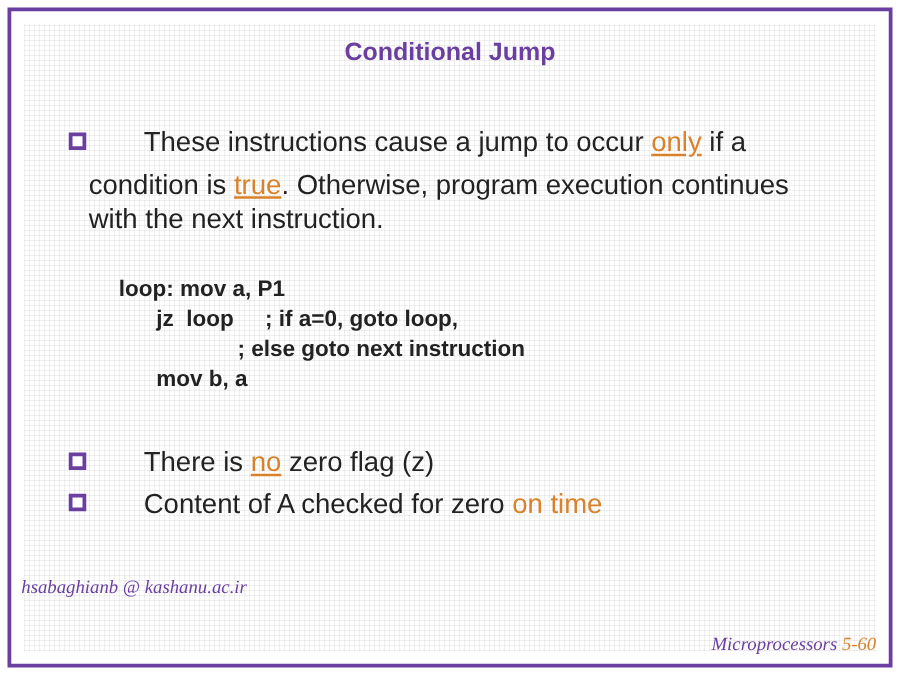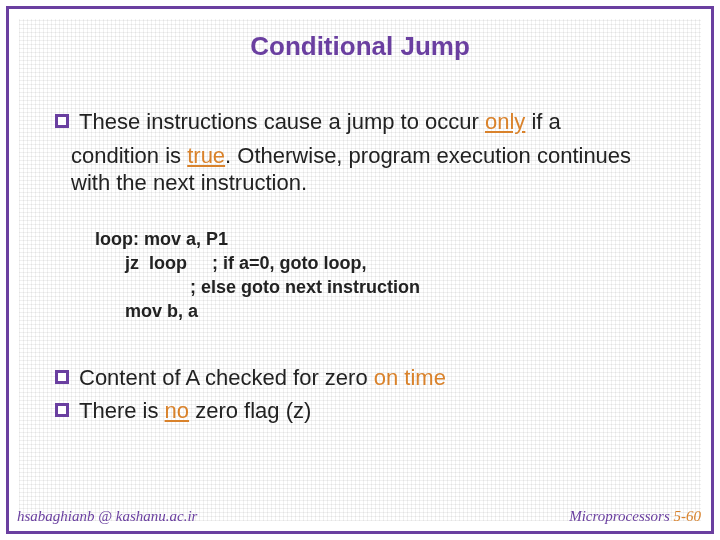--- a/index.html
+++ b/index.html
@@ -23,21 +23,21 @@
     position: absolute;
     left: 10px; top: 10px; right: 10px; bottom: 10px;
     background-image:
       repeating-linear-gradient(0deg, rgba(0,0,0,0.06) 0 1px, transparent 1px 4px),
       repeating-linear-gradient(90deg, rgba(0,0,0,0.06) 0 1px, transparent 1px 4px);
     box-sizing: border-box;
     padding: 8px 36px 0 36px;
   }
   .title {
     text-align: center;
-    font-size: 26px;
+    font-size: 20px;
     font-weight: bold;
     color: #6a3fa0;
     margin-top: 4px;
     margin-bottom: 46px;
   }
   .bullet-line {
     display: flex;
     align-items: flex-start;
     margin-bottom: 6px;
   }
@@ -53,20 +53,21 @@
     content: "";
     position: absolute;
     left: 3px; top: 3px;
     width: 8px; height: 8px;
     background: #fff;
   }
   .body-text {
     font-size: 22px;
     color: #222;
     line-height: 1.25;
+    padding-left: 36px;
   }
   .cont {
     margin-left: 16px;
     font-size: 22px;
     color: #222;
     line-height: 1.25;
     margin-bottom: 30px;
   }
   .orange { color: #d9822b; }
   .under { text-decoration: underline; }
@@ -84,21 +85,21 @@
   .footer {
     position: absolute;
     left: 8px; right: 10px; bottom: 6px;
     display: flex;
     justify-content: space-between;
     font-family: Georgia, "Times New Roman", serif;
     font-style: italic;
     font-size: 15px;
     color: #6a3fa0;
   }
-  .footer .right { font-style: italic; }
+  .footer .right { font-style: italic; margin-top: 46px; }
 </style>
 </head>
 <body>
 
 <div class="outer">
   <div class="hatch">
 
     <div class="title">Conditional Jump</div>
 
     <div class="bullet-line">
@@ -113,27 +114,27 @@
 
     <div class="code-block"><span>loop: mov a, P1</span>
 <span>      jz  loop     ; if a=0, goto loop,</span>
 <span>                   ; else goto next instruction</span>
 <span>      mov b, a</span></div>
 
     <div class="bullets2">
       <div class="bullet-line">
         <div class="square"></div>
         <div class="body-text">
-          <span>Content of A checked for zero </span><span class="orange">on time</span>
+          <span>There is </span><span class="orange under">no</span><span> zero flag (z)</span>
         </div>
       </div>
       <div class="bullet-line">
         <div class="square"></div>
         <div class="body-text">
-          <span>There is </span><span class="orange under">no</span><span> zero flag (z)</span>
+          <span>Content of A checked for zero </span><span class="orange">on time</span>
         </div>
       </div>
     </div>
 
   </div>
 
   <div class="footer">
     <div>hsabaghianb @ kashanu.ac.ir</div>
     <div class="right">
       <span>Microprocessors </span><span style="color:#d9822b">5-60</span>

